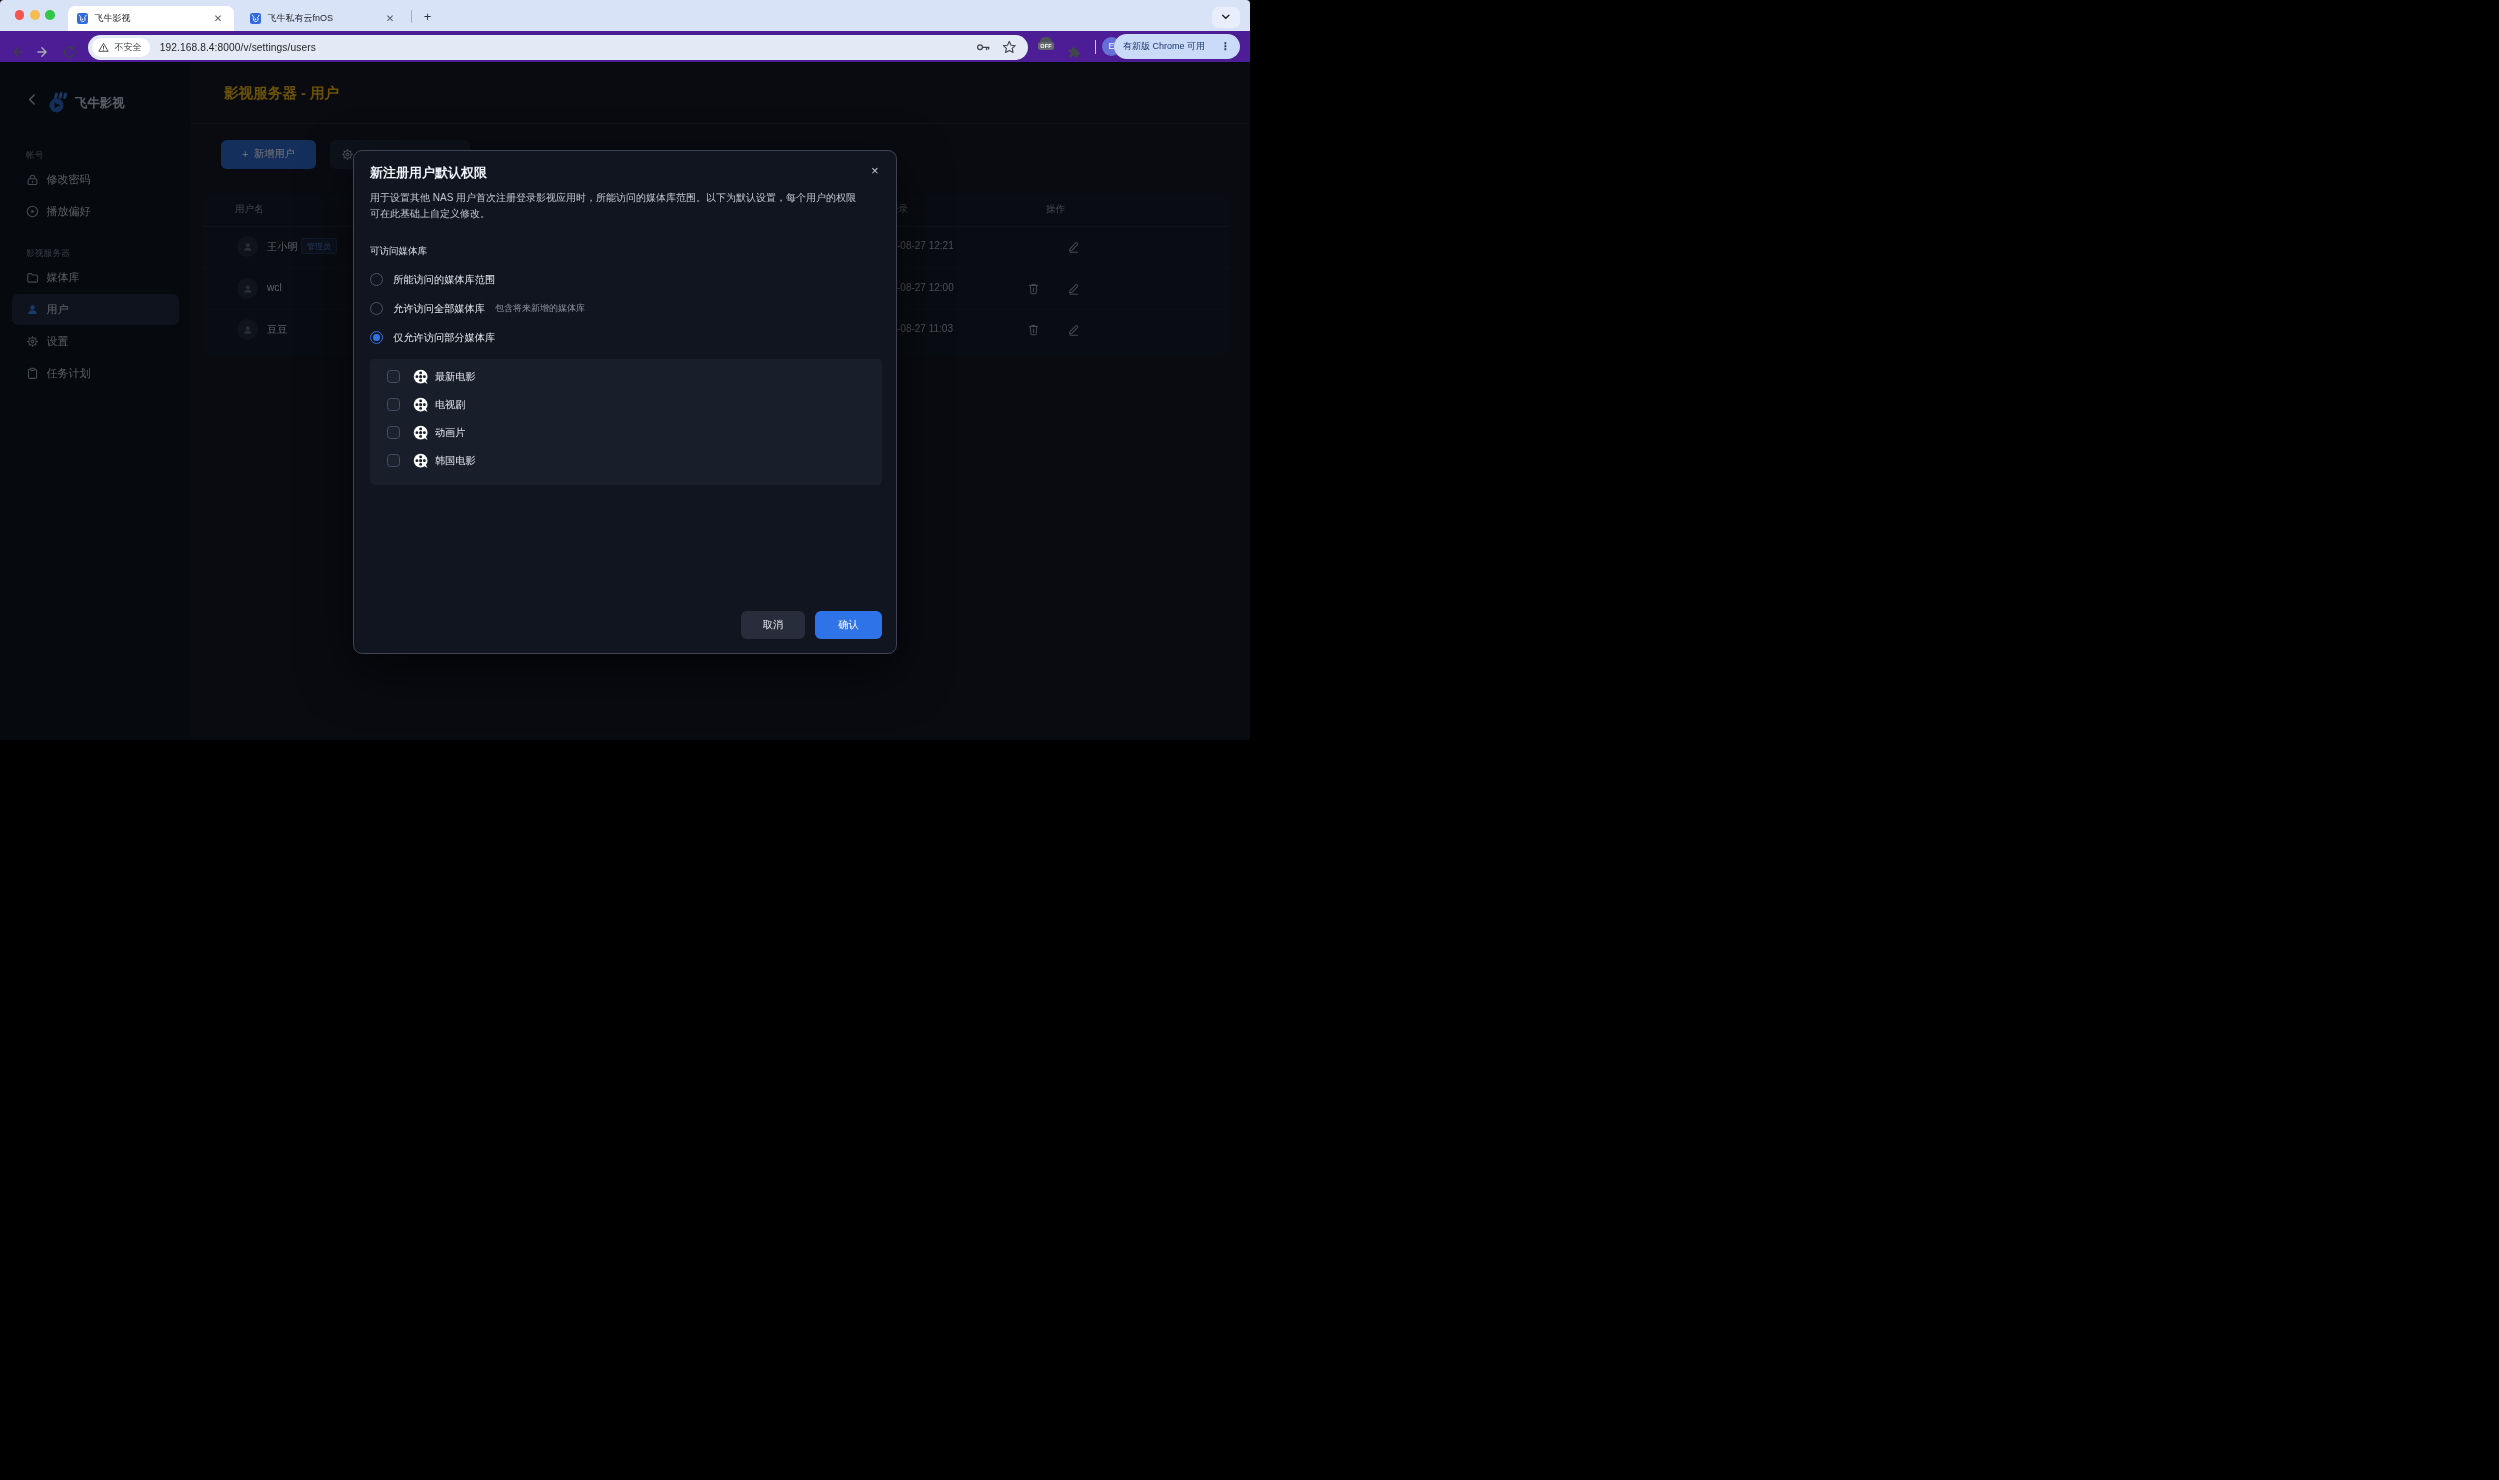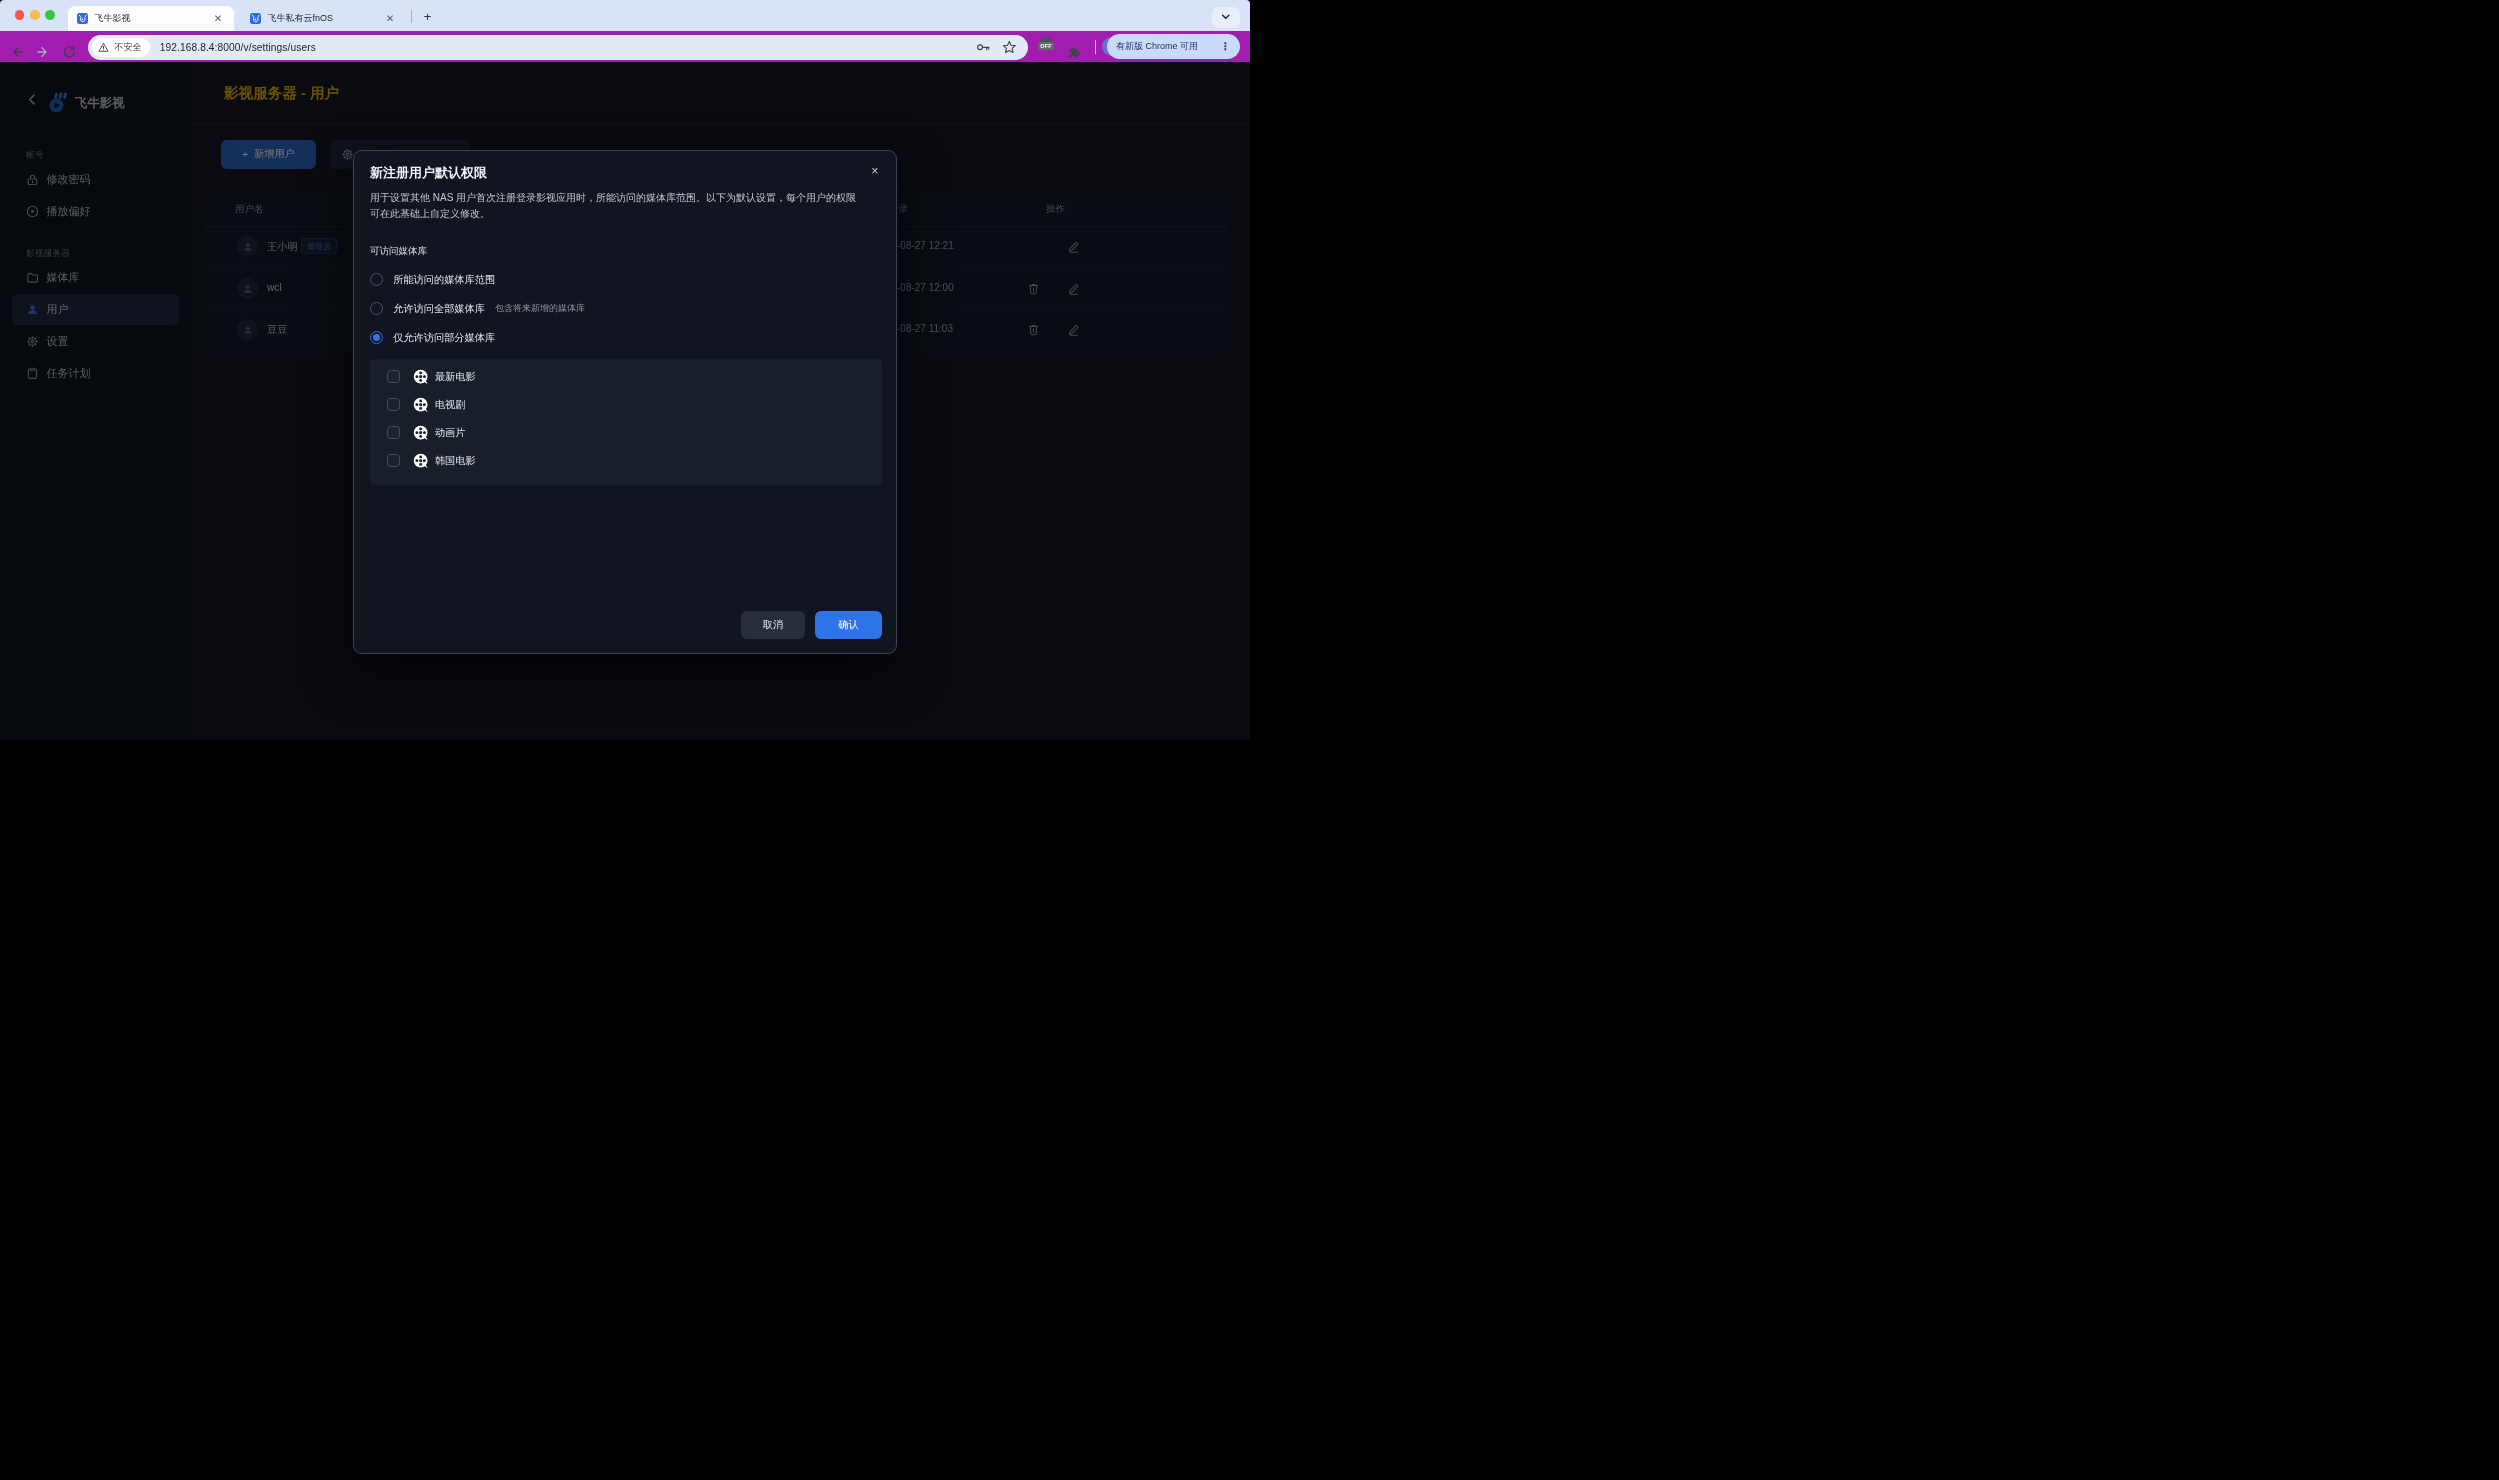--- a/index.html
+++ b/index.html
@@ -18,38 +18,38 @@
   .tab .favicon{width:11px;height:11px;margin-right:6.6px;flex:0 0 auto;}
   .tab .t-title{font-size:9px;color:#24262b;flex:1 1 auto;white-space:nowrap;overflow:hidden;}
   .tab .t-close{font-size:10.2px;color:#5f6368;padding:0.7px 2.9px;border-radius:2.9px;cursor:default;}
   .tab-divider{position:absolute;left:411px;top:10.2px;width:0.7px;height:12.4px;background:#9fb0cd;}
   .newtab{position:absolute;left:418px;top:7.3px;width:19px;height:19px;border-radius:50%;
           display:flex;align-items:center;justify-content:center;font-size:13px;color:#30343a;}
   .tabsearch{position:absolute;left:1212px;top:6.6px;width:28px;height:21px;background:#e9eefc;border-radius:6.6px;
           display:flex;align-items:center;justify-content:center;color:#202124;}
 
   
-  .toolbar{position:absolute;left:0;top:31px;width:1250px;height:40px;background:#a21caf;}
+  .toolbar{position:absolute;left:0;top:31px;width:1250px;height:40px;background:#4c1d95;}
   .nav-ic{position:absolute;top:52%;transform:translateY(-50%);}
   .omnibox{position:absolute;left:88px;top:3.7px;width:940px;height:25px;background:#e4eaf5;border-radius:12.4px;
            display:flex;align-items:center;}
   .chip{height:19px;margin-left:3.7px;padding:0 8.8px 0 6.6px;background:#fff;border-radius:9.5px;
         display:flex;align-items:center;gap:5.1px;}
   .chip span{font-size:9px;color:#3c4043;}
   .url{margin-left:9.5px;font-size:10.2px;color:#1d1f23;letter-spacing:0.1px;}
   .omni-right{margin-left:auto;display:flex;align-items:center;gap:11px;padding-right:11.7px;}
   .off-widget{position:absolute;left:1038px;top:5.8px;width:16px;display:flex;flex-direction:column;align-items:center;}
   .off-cap{width:12.4px;height:5.8px;background:#4c5057;border-radius:5.8px 5.8px 1.5px 1.5px;}
   .off-label{margin-top:-0.7px;background:#63676e;color:#fff;font-size:5.5px;font-weight:bold;
              border-radius:2.2px;padding:1.1px 1.8px;letter-spacing:0.2px;}
   .tb-divider{position:absolute;left:1095px;top:8.8px;width:0.7px;height:14.6px;background:#c3cad8;}
   .avatar{position:absolute;left:1102px;top:5.8px;width:19px;height:19px;border-radius:50%;background:#6470d6;
           color:#fff;font-size:9px;display:flex;align-items:center;justify-content:center;}
   .update-pill{position:absolute;right:10.2px;top:2.9px;height:25.6px;background:#c9dbf9;border-radius:13px;
-          display:flex;align-items:center;gap:22px;padding:0 9.5px;}
+          display:flex;align-items:center;gap:15px;padding:0 9.5px;}
   .update-pill .u-txt{font-size:9px;color:#1b3767;white-space:nowrap;}
   .update-pill .u-dots{font-size:10.2px;color:#1b3767;font-weight:bold;letter-spacing:0;}
 
   
   .app{position:absolute;left:0;top:62px;width:1250px;height:678px;background:#141927;}
   .sidebar{position:absolute;left:0;top:0;width:191px;height:678px;background:#0f141d;}
   .sb-back{position:absolute;left:26px;top:31px;color:#b7bfca;}
   .sb-logo{position:absolute;left:47px;top:29px;}
   .sb-title{position:absolute;left:75px;top:33px;font-size:12.4px;font-weight:600;color:#c6cdd9;}
   .sb-sec{position:absolute;left:26px;font-size:8.8px;color:#7a8392;}

